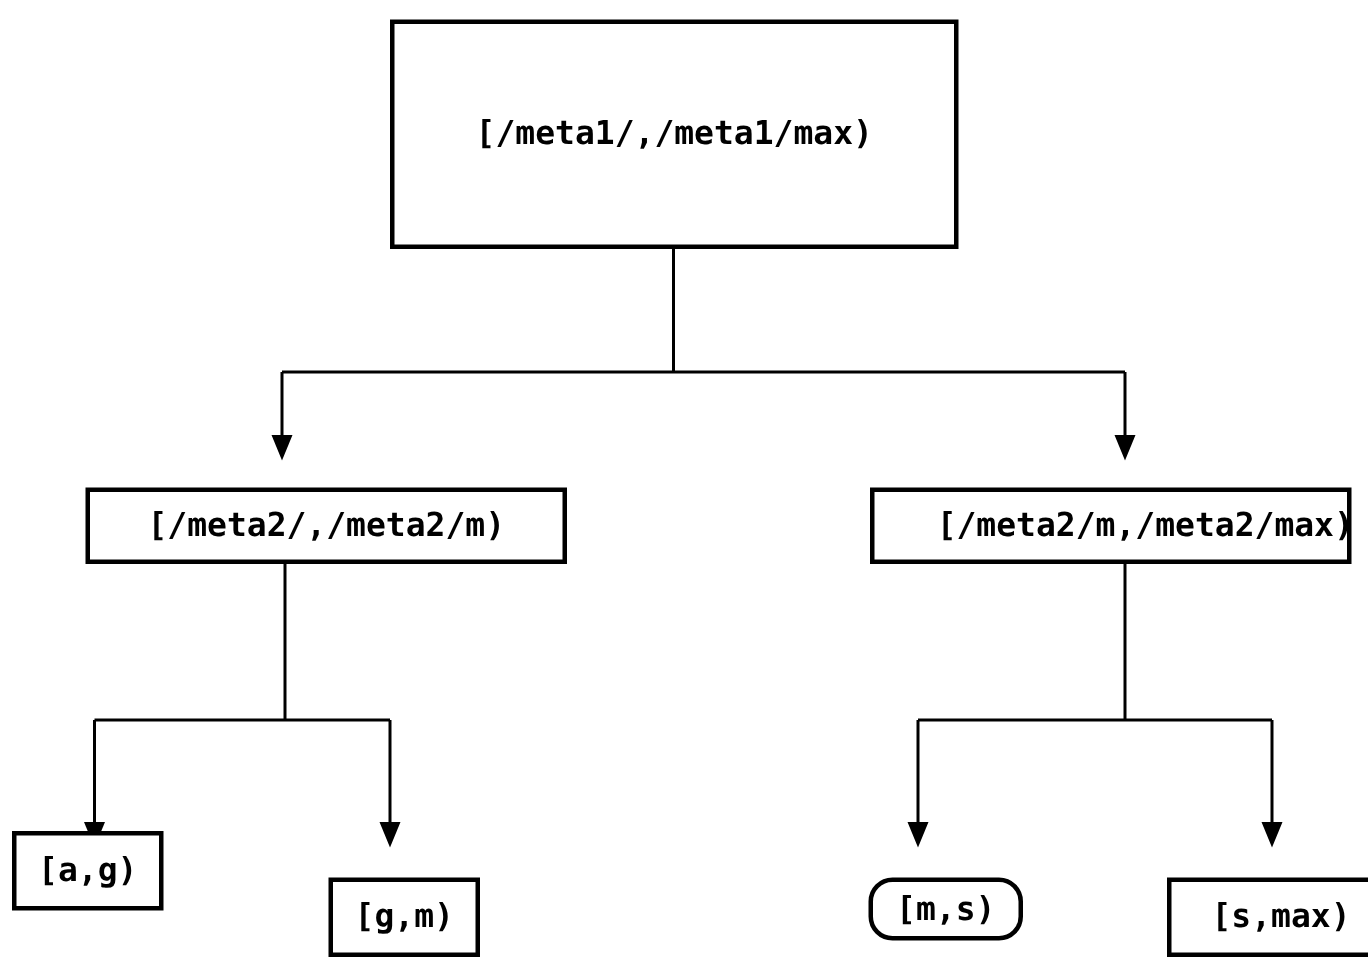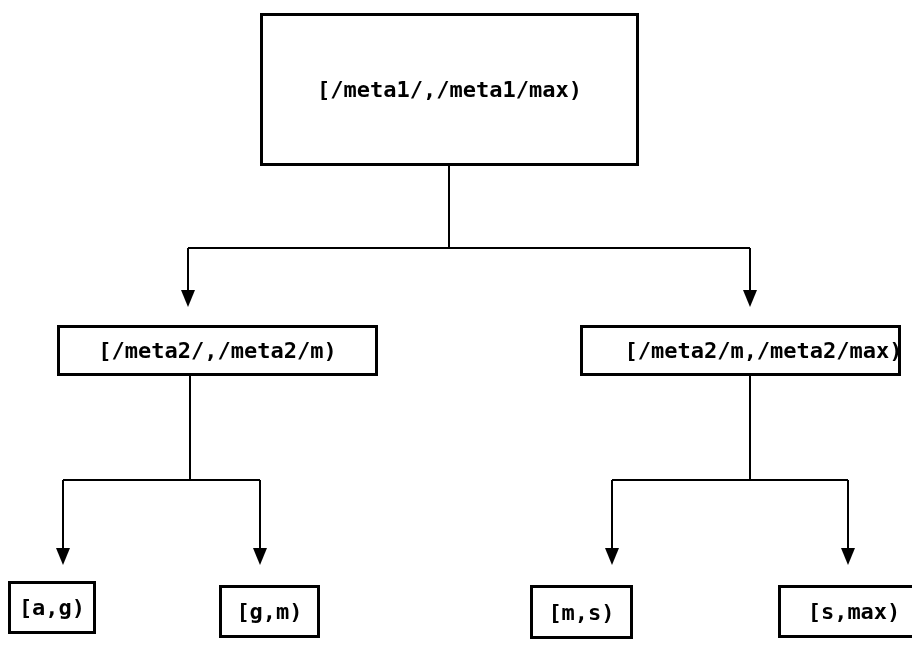--- a/index.html
+++ b/index.html
@@ -32,23 +32,23 @@
     justify-content: center;
     font-weight: bold;
     font-size: 22px;
     color: #000000;
     white-space: nowrap;
     text-align: right;
   }
   .node-root      { left: 260px; top: 13px;  width: 379px; height: 153px; }
   .node-mid-left  { left: 22px;  top: 325px; width: 321px; height: 51px; margin-left: 35px;  }
   .node-mid-right { left: 580px; top: 325px; width: 321px; height: 51px; padding-left: 46px;  }
-  .node-leaf-ag   { left: 8px;   top: 581px; width: 88px; height: 53px;  }
+  .node-leaf-ag   { left: 8px;   top: 554px; width: 101px; height: 53px;  }
   .node-leaf-gm   { left: 219px; top: 585px; width: 101px; height: 53px;  }
-  .node-leaf-ms   { left: 530px; top: 585px; width: 103px; height: 54px;  }
+  .node-leaf-ms   { left: 579px; top: 585px; width: 103px; height: 42px; border-radius: 16px;  }
   .node-leaf-smax { left: 778px; top: 585px; width: 152px; height: 53px;  }
 </style>
 </head>
 <body>
 
 <div class="canvas">
 
   <svg class="edges" viewBox="0 0 912 652" xmlns="http://www.w3.org/2000/svg">
     <g stroke="#000000" stroke-width="2" fill="none">
 

